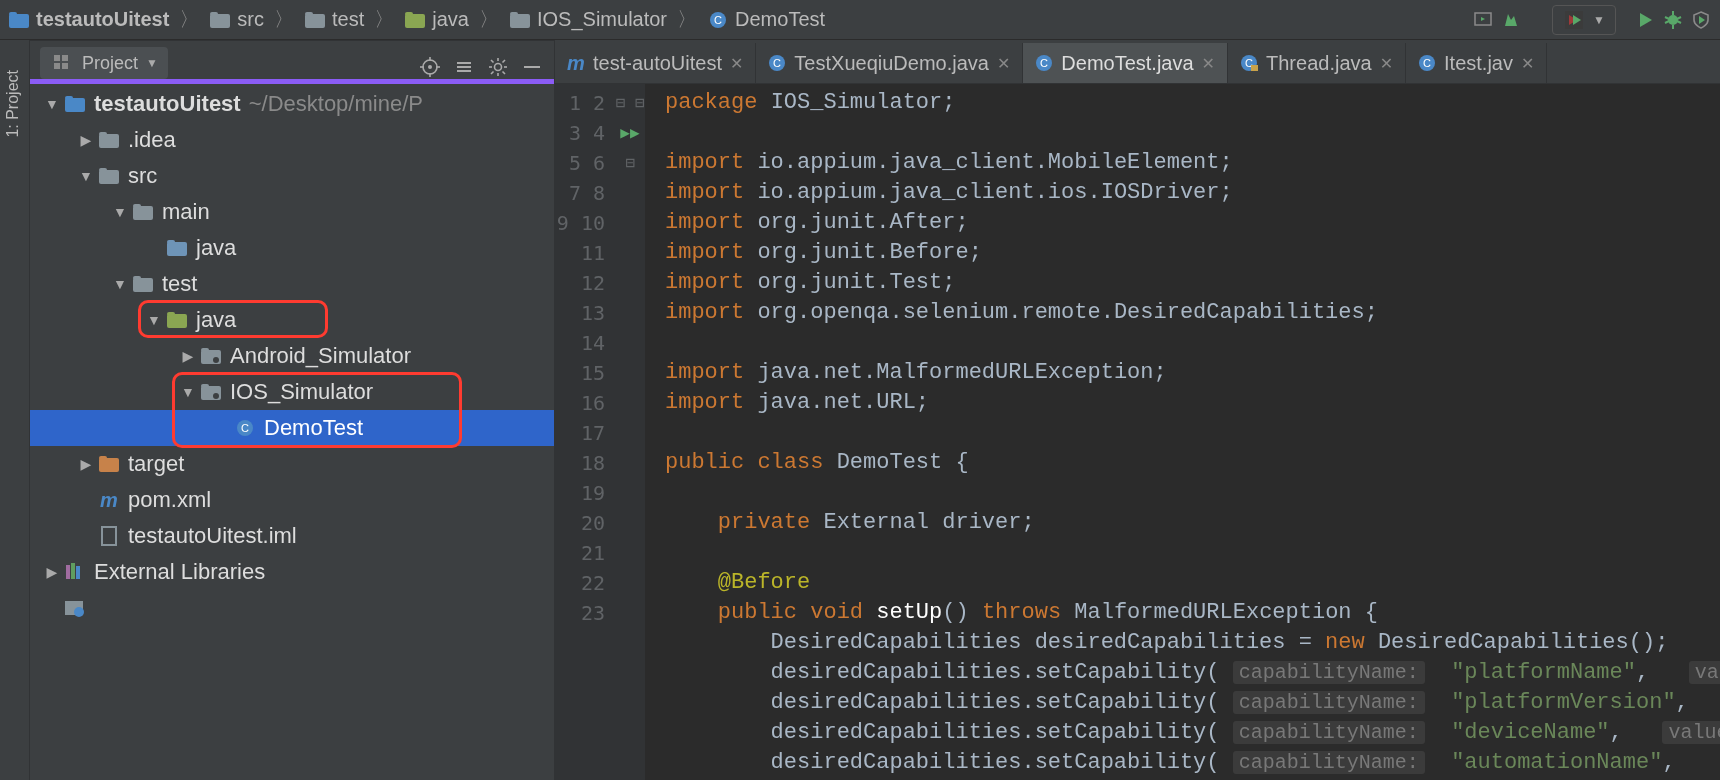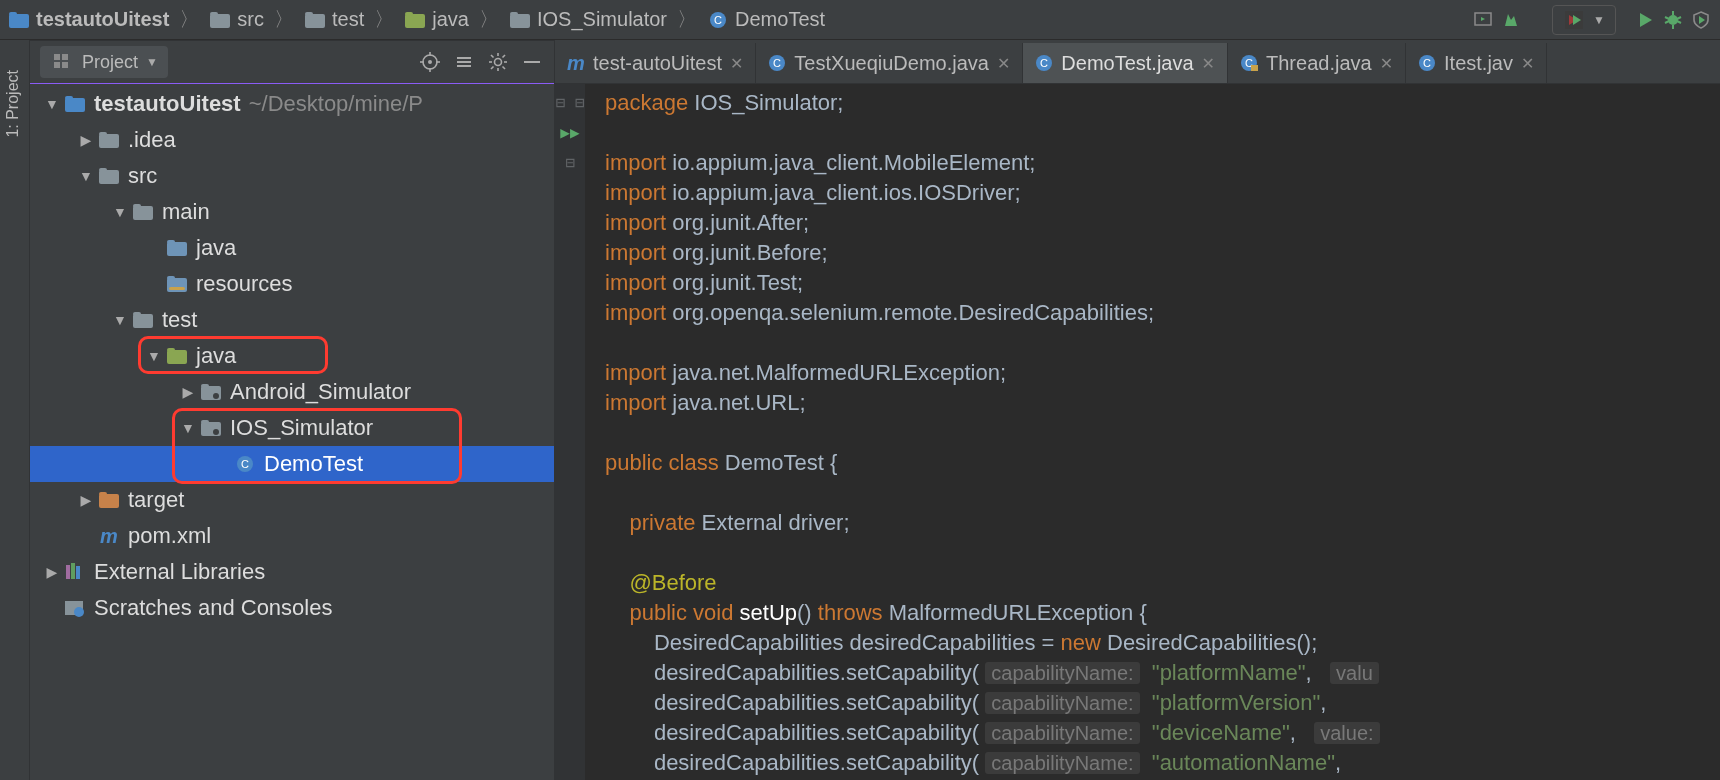--- a/index.html
+++ b/index.html
@@ -11,21 +11,21 @@
   .top-spacer{flex:1}
   .tb-icon{width:22px;height:22px;display:inline-flex;align-items:center;justify-content:center}
   .run-combo{display:flex;align-items:center;gap:8px;background:#3c3f41;border:1px solid #555;border-radius:4px;padding:2px 10px;height:30px;color:#ccc}
   .run-combo .tri{color:#aaa;font-size:12px}
   
   .sidestrip{position:absolute;left:0;top:40px;bottom:0;width:30px;background:#3c3f41;border-right:1px solid #313335}
   .sidestrip .vlabel{writing-mode:vertical-rl;transform:rotate(180deg);color:#bbb;font-size:16px;margin-top:30px;margin-left:4px}
   
   .layout{position:absolute;left:30px;right:0;top:40px;bottom:0;display:flex}
   .panel-left{width:525px;display:flex;flex-direction:column;background:#3c3f41;border-right:1px solid #313335}
-  .panel-left .header{height:44px;display:flex;align-items:center;gap:10px;padding:0 10px;border-bottom:1px solid #8b5cf6;border-top:1px solid #313335}
+  .panel-left .header{height:44px;display:flex;align-items:flex-end;gap:10px;padding:0 10px;border-bottom:5px solid #8b5cf6;border-top:1px solid #313335}
   .panel-left .header .title{display:flex;align-items:center;gap:8px;background:#4b4f52;padding:4px 10px;border-radius:4px}
   .panel-left .header .title .dd{color:#aaa;font-size:12px}
   .panel-left .header .hspacer{flex:1}
   .hicon{width:24px;height:24px;display:inline-flex;align-items:center;justify-content:center;color:#aaa}
   
   .tree{flex:1;overflow:auto;padding-top:2px;font-size:22px}
   .row{display:flex;align-items:center;height:36px;white-space:nowrap;padding-right:8px}
   .row .arrow{width:16px;text-align:center;color:#aaa;font-size:14px}
   .row .ricon{width:22px;height:22px;display:inline-flex;align-items:center;justify-content:center;margin:0 8px 0 4px}
   .row .label{color:#ddd}
@@ -38,21 +38,21 @@
   
   .panel-right{flex:1;display:flex;flex-direction:column;background:#2b2b2b;min-width:0}
   .tabs{height:44px;display:flex;align-items:flex-end;background:#3c3f41;border-bottom:1px solid #313335;overflow:hidden}
   .tab{display:flex;align-items:center;gap:8px;padding:6px 12px;height:40px;color:#bbb;border-right:1px solid #313335;font-size:20px;background:#3c3f41}
   .tab.active{background:#4e5254;color:#ddd}
   .tab .close{color:#888;font-size:16px}
   .tab .ico{width:18px;height:18px;display:inline-flex;align-items:center;justify-content:center}
   .editor{flex:1;display:flex;overflow:hidden}
   .gutter-ln{width:60px;text-align:right;color:#606366;font-family:Menlo,Consolas,monospace;font-size:20px;padding:4px 10px 0 0;background:#313335;line-height:30px}
   .gutter-marks{width:30px;background:#313335;font-family:Menlo,Consolas,monospace;font-size:16px;line-height:30px;color:#606366;text-align:center;padding-top:4px}
-  .code{flex:1;font-family:Liberation Sans, sans-serif;font-size:22px;line-height:30px;padding:4px 0 0 20px;white-space:pre;overflow:hidden;color:#a9b7c6}
+  .code{flex:1;font-family:Liberation Mono, monospace;font-size:22px;line-height:30px;padding:4px 0 0 20px;white-space:pre;overflow:hidden;color:#a9b7c6}
   .kw{color:#cc7832}
   .str{color:#6a8759}
   .ann{color:#bbb529}
   .fn{color:#ffffff}
   .cls{color:#a9b7c6}
   .hint{background:#3b3b3b;color:#787878;padding:0 6px;border-radius:3px;font-size:20px}
   
   .ico-folder{width:20px;height:16px}
   .ico-folder rect{rx:2}
   
@@ -267,31 +267,20 @@
       <div class="row" style="padding-left:116px">
         <span class="arrow">&nbsp;</span>
         <span class="ricon">
             <svg class="ico-folder" viewBox="0 0 20 16">
               <rect class="c-dblue" width="20" height="14" y="2"></rect>
               <rect class="c-dblue" width="8" height="4"></rect>
             </svg>
           </span>
         <span class="label">java</span>
       </div>
-      <div class="row" style="padding-left:116px">
-        <span class="arrow">&nbsp;</span>
-        <span class="ricon">
-            <svg class="ico-folder" viewBox="0 0 20 16">
-              <rect class="c-dblue" width="20" height="14" y="2"></rect>
-              <rect class="c-dblue" width="8" height="4"></rect>
-              <rect x="2" y="11" width="16" height="3" fill="#c9a24a"></rect>
-            </svg>
-          </span>
-        <span class="label">resources</span>
-      </div>
       <div class="row" style="padding-left:82px">
         <span class="arrow">▼</span>
         <span class="ricon">
             <svg class="ico-folder" viewBox="0 0 20 16">
               <rect class="c-gray" width="20" height="14" y="2"></rect>
               <rect class="c-gray" width="8" height="4"></rect>
             </svg>
           </span>
         <span class="label">test</span>
       </div>
@@ -348,41 +337,50 @@
             </svg>
           </span>
         <span class="label">target</span>
       </div>
       <div class="row" style="padding-left:48px">
         <span class="arrow">&nbsp;</span>
         <span class="ricon">
             <span style="color:#4a88c7;font-style:italic;font-weight:bold;font-size:20px">m</span>
           </span>
         <span class="label">pom.xml</span>
+      </div>
+      <div class="row" style="padding-left:48px">
+        <span class="arrow">&nbsp;</span>
+        <span class="ricon">
+            <svg width="16" height="20" viewBox="0 0 16 20">
+              <rect width="16" height="20" fill="#87939a"></rect>
+              <rect x="2" y="2" width="12" height="16" fill="#3c3f41"></rect>
+            </svg>
+          </span>
+        <span class="label">testautoUitest.iml</span>
       </div>
       <div class="row" style="padding-left:14px">
         <span class="arrow">▶</span>
         <span class="ricon">
             <svg width="20" height="18" viewBox="0 0 20 18">
               <rect x="1" y="2" width="4" height="14" fill="#a06ca0"></rect>
               <rect x="6" y="0" width="4" height="16" fill="#5f9e5f"></rect>
               <rect x="11" y="3" width="4" height="13" fill="#4a88c7"></rect>
             </svg>
           </span>
         <span class="label">External Libraries</span>
       </div>
       <div class="row" style="padding-left:14px">
         <span class="arrow">&nbsp;</span>
         <span class="ricon">
             <svg width="20" height="18" viewBox="0 0 20 18">
               <rect class="c-gray" width="18" height="14" y="2"></rect>
               <circle cx="14" cy="13" r="5" fill="#4a88c7"></circle>
             </svg>
           </span>
-        <span class="label">Scratches and Consoles</span>
       </div>
     </div>
   </div>
 
   <div class="panel-right">
     <div class="tabs" id="tabs">
         <div class="tab">
           <span class="ico" style="color:#4a88c7;font-style:italic;font-weight:bold">m</span>
           <span>test-autoUitest</span>
           <span class="close">✕</span>
@@ -423,20 +421,44 @@
             <svg width="18" height="18" viewBox="0 0 18 18">
               <circle cx="9" cy="9" r="8" fill="#4a88c7"></circle>
               <text x="9" y="13" text-anchor="middle" font-size="11" fill="#fff">C</text>
             </svg>
           </span>
           <span>Itest.jav</span>
           <span class="close">✕</span>
         </div>
       </div>
     <div class="editor">
+      <div class="gutter-ln" id="ln">1
+2
+3
+4
+5
+6
+7
+8
+9
+10
+11
+12
+13
+14
+15
+16
+17
+18
+19
+20
+21
+22
+23
+</div>
       <div class="gutter-marks" id="gm">
 
 ⊟
 
 
 
 
 
 
 

